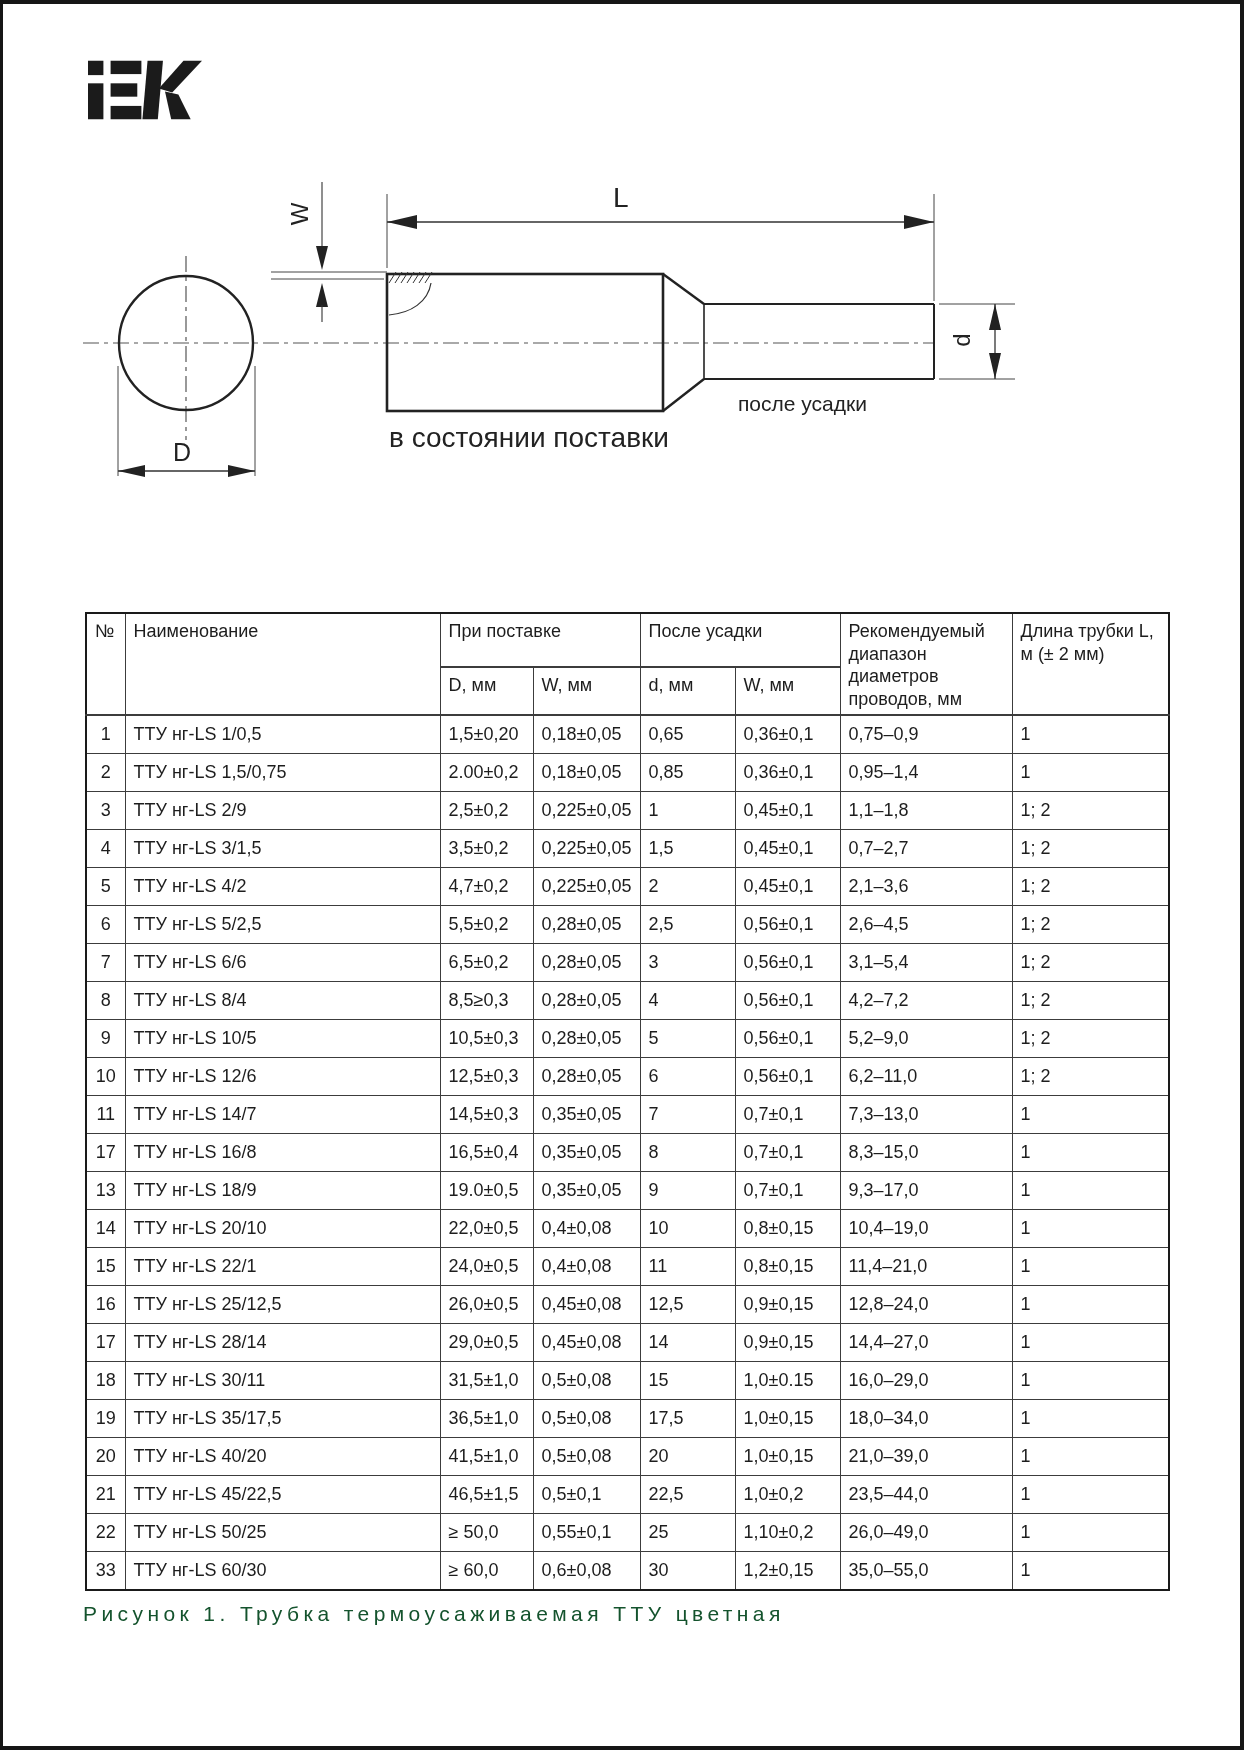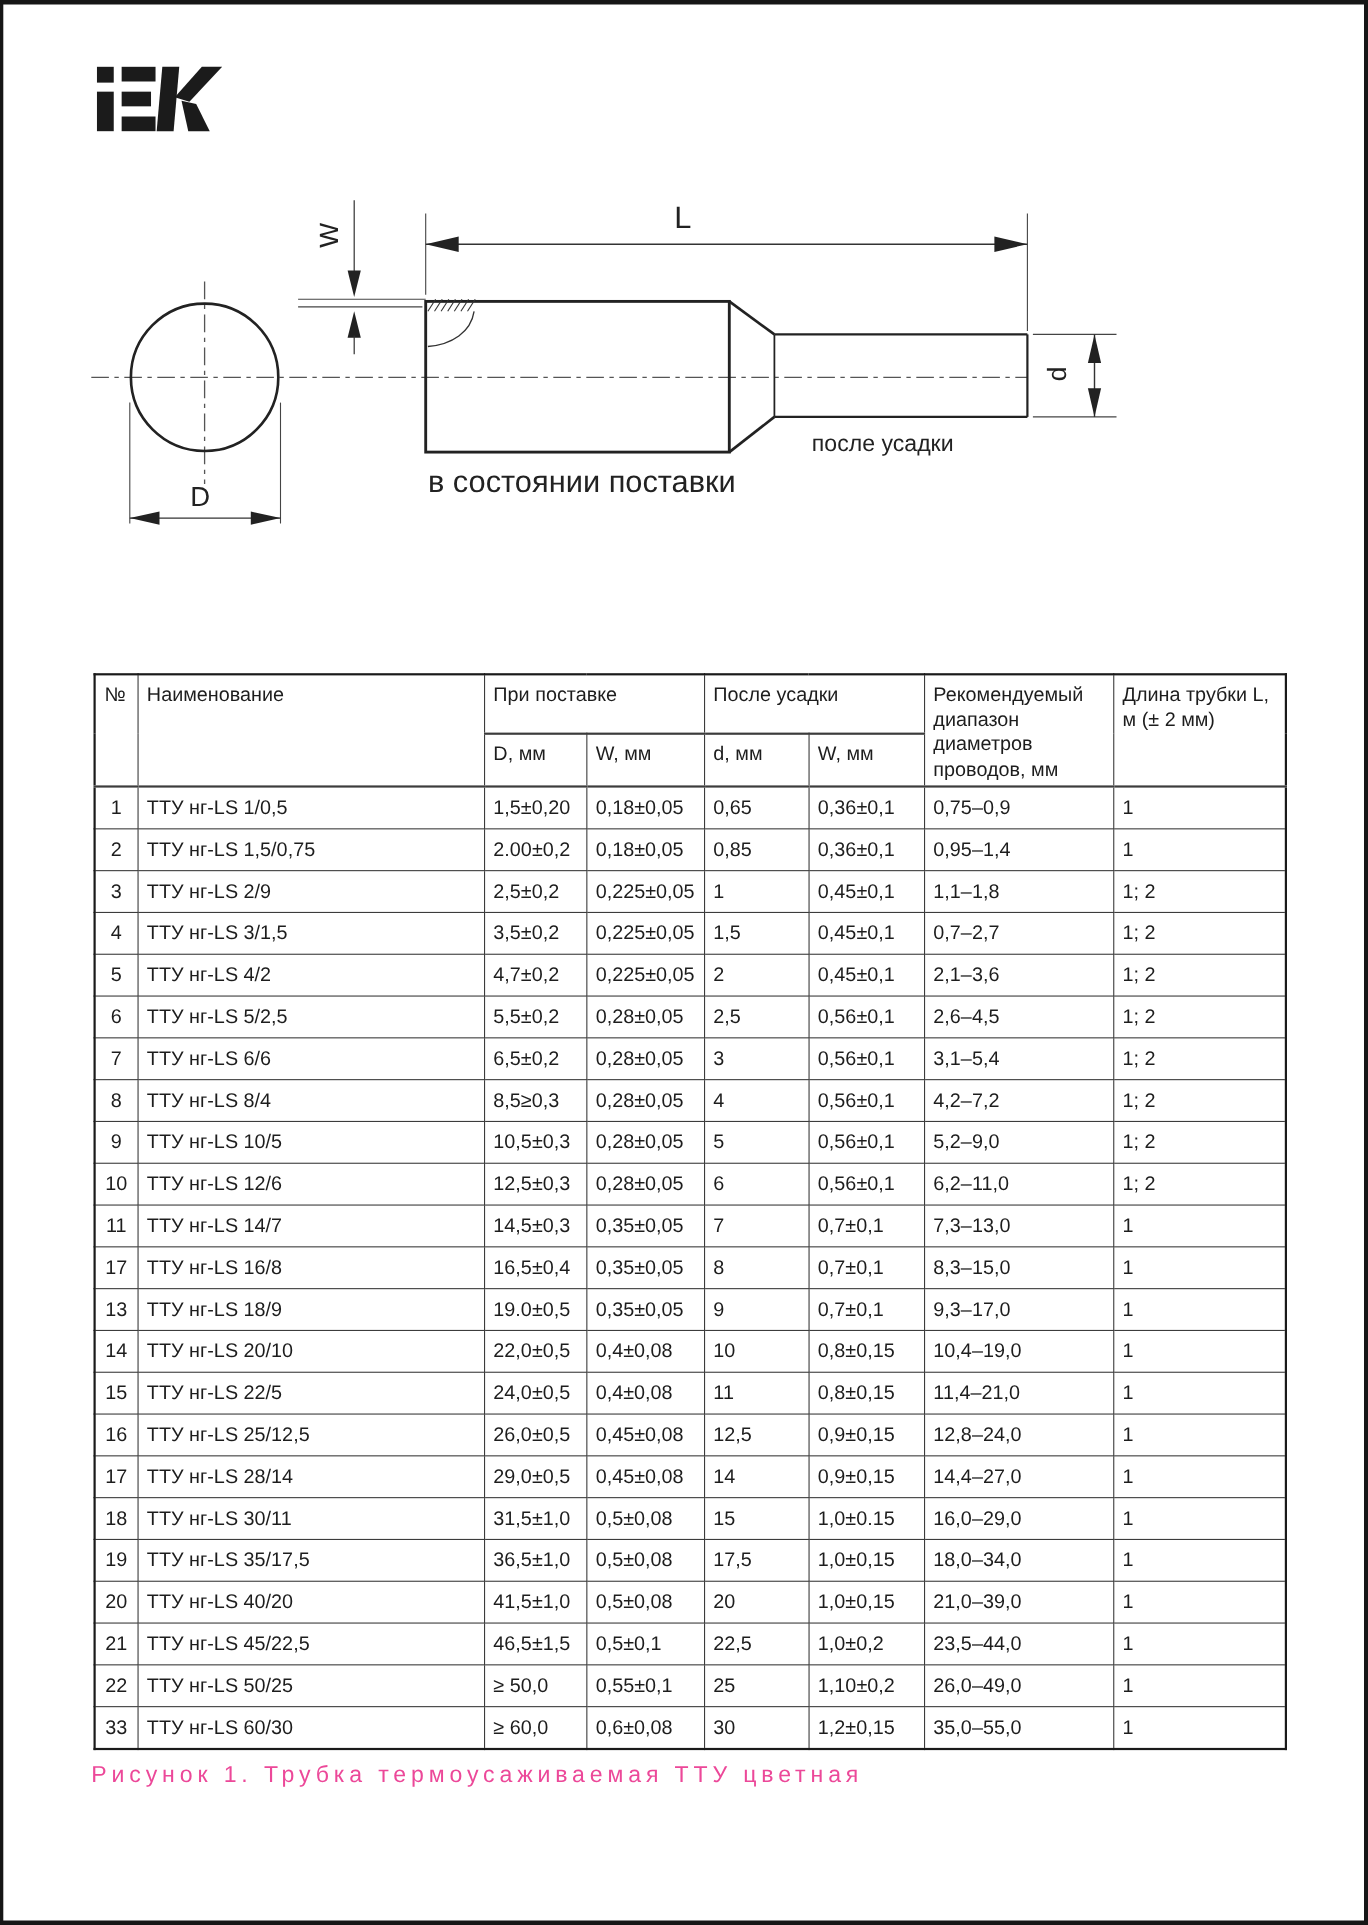--- a/index.html
+++ b/index.html
@@ -43,21 +43,21 @@
     border-bottom-width:2px;
   }
   table.spec{border:2.5px solid #1a1a1a;}
   tr.group-row th{height:44px;}
   tr.sub-row th{height:38px;}
   table.spec td{height:33px;vertical-align:middle;}
   td.c0,th.h-num{text-align:center;padding-left:2px;padding-right:2px;}
   
   .caption{
     position:absolute;left:80px;top:1598px;
-    font-size:21px;letter-spacing:0.21em;color:#ec4899;white-space:nowrap;
+    font-size:21px;letter-spacing:0.21em;color:#14532d;white-space:nowrap;
   }
 </style>
 </head>
 <body>
 
 <div class="page">
 
   <svg class="logo" viewBox="0 0 112 57" fill="#1b1b1b" xmlns="http://www.w3.org/2000/svg">
     <rect x="0" y="0" width="15" height="14"></rect>
     <rect x="0" y="22" width="15" height="35"></rect>
@@ -296,21 +296,21 @@
           <td class="c1">ТТУ нг-LS 20/10</td>
           <td class="c2">22,0±0,5</td>
           <td class="c3">0,4±0,08</td>
           <td class="c4">10</td>
           <td class="c5">0,8±0,15</td>
           <td class="c6">10,4–19,0</td>
           <td class="c7">1</td>
         </tr>
         <tr>
           <td class="c0">15</td>
-          <td class="c1">ТТУ нг-LS 22/5</td>
+          <td class="c1">ТТУ нг-LS 22/1</td>
           <td class="c2">24,0±0,5</td>
           <td class="c3">0,4±0,08</td>
           <td class="c4">11</td>
           <td class="c5">0,8±0,15</td>
           <td class="c6">11,4–21,0</td>
           <td class="c7">1</td>
         </tr>
         <tr>
           <td class="c0">16</td>
           <td class="c1">ТТУ нг-LS 25/12,5</td>

